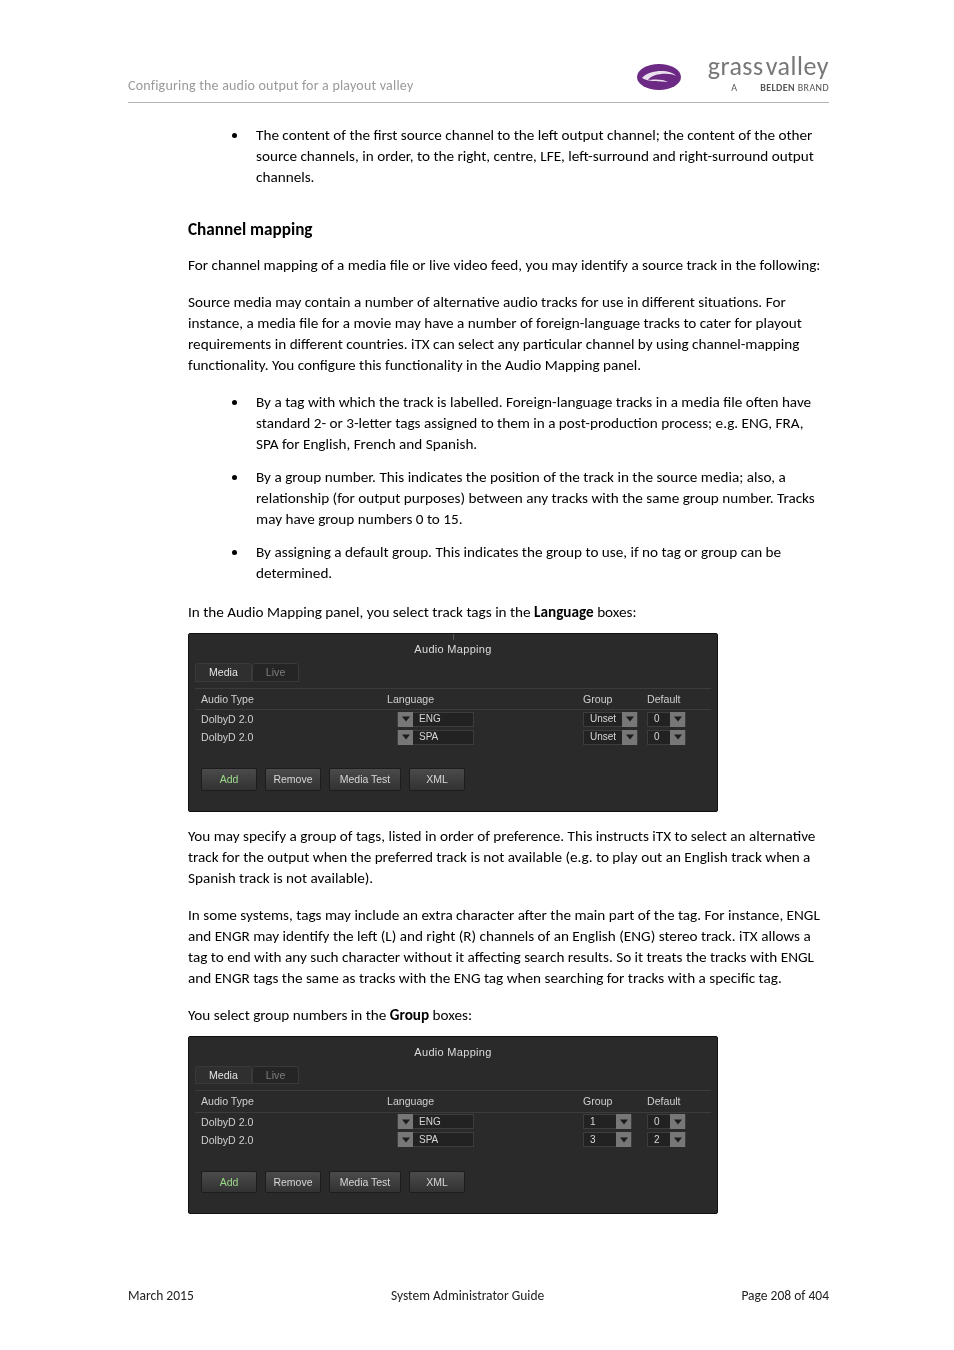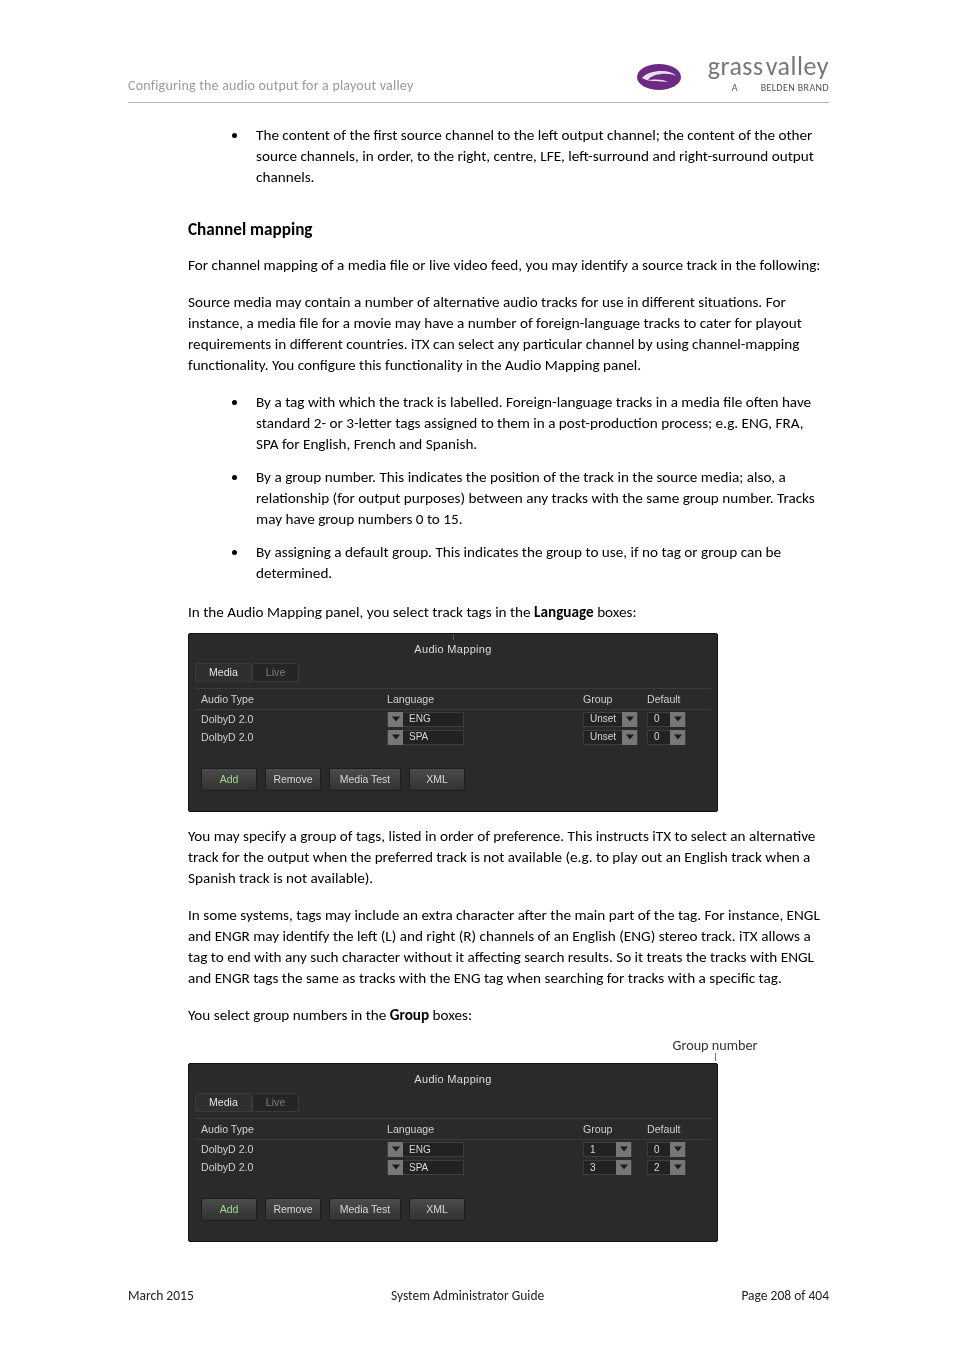--- a/index.html
+++ b/index.html
@@ -39,21 +39,21 @@
   .col-def { width: 64px; }
   .grid-row { display: flex; align-items: center; padding: 2px 0 2px 6px; color: #cfcfcf; height: 18px; }
   .cell-type { width: 180px; }
   .cell-lang { flex: 1; display: flex; }
   .cell-grp { width: 64px; display: flex; margin-left: 48px; }
   .cell-def { width: 64px; display: flex; }
   .dd { display: inline-flex; align-items: center; height: 15px; background: #222; border: 1px solid #3d3d3d; color: #d6d6d6; }
   .dd-val { padding: 0 6px; font-size: 10px; min-width: 22px; }
   .dd-btn { width: 15px; height: 15px; background: #777; display: inline-flex; align-items: center; justify-content: center; }
   .dd-btn svg { width: 8px; height: 6px; }
-  .dd-lang { margin-left: 6px; }
+  .dd-lang { margin-left: 16px; }
   .dd-lang .dd-val { min-width: 60px; }
   .btn-row { display: flex; gap: 8px; margin-top: 22px; padding-left: 6px; }
   .btn { background: linear-gradient(#4b4b4b,#323232); border: 1px solid #1d1d1d; border-radius: 2px; color: #d6d6d6; padding: 3px 0; text-align: center; font-size: 10.5px; }
   .btn.w60 { width: 56px; }
   .btn.w80 { width: 72px; }
   .btn.green { color: #9bd88a; }
   .tick-line { width: 1px; height: 8px; background: #777; margin: -2px auto 2px; }
   .footer { position: absolute; left: 128px; right: 125px; bottom: 46px; display: flex; justify-content: space-between; font-size: 13.5px; color: #222; }
 </style>
 </head>
@@ -67,21 +67,21 @@
         <svg width="46" height="34" viewBox="0 0 46 34">
           <ellipse cx="23" cy="17" rx="22" ry="13" fill="#6c2a85"></ellipse>
           <path d="M6 18c6-8 28-10 34-2-6-4-24-3-28 4 6-1 16-1 20 2-8-1-20 0-26-4z" fill="#ffffff" opacity=".85"></path>
         </svg>
         <div class="logo-pack">
           <div style="display:flex;align-items:baseline;">
             <span class="gv-text">grass</span>
               <span class="gv-text" style="margin-left:2px;text-align:right;">valley</span>
           </div>
           <div class="gv-belden">
-            <span>A </span><span style="font-weight:400;padding-left:20px;">BELDEN</span><span> BRAND</span>
+            <span>A </span><span style="font-weight:700;padding-left:20px;">BELDEN</span><span> BRAND</span>
           </div>
         </div>
       </div>
     </div>
   </div>
   <hr class="hdr-rule">
 
   <div class="content">
     <ul class="bul">
       <li>The content of the first source channel to the left output channel; the content of the other source channels, in order, to the right, centre, LFE, left-surround and right-surround output channels.</li>
@@ -194,26 +194,20 @@
       </div>
     </div>
 
     <p class="para">You may specify a group of tags, listed in order of preference. This instructs iTX to select an alternative track for the output when the preferred track is not available (e.g. to play out an English track when a Spanish track is not available).</p>
     <p class="para">In some systems, tags may include an extra character after the main part of the tag. For instance, ENGL and ENGR may identify the left (L) and right (R) channels of an English (ENG) stereo track. iTX allows a tag to end with any such character without it affecting search results. So it treats the tracks with ENGL and ENGR tags the same as tracks with the ENG tag when searching for tracks with a specific tag.</p>
 
     <p class="para-nosp">
       <span>You select group numbers in the </span><span class="bold">Group</span><span> boxes:</span>
     </p>
 
-    <div class="callout-wrap">
-      <div class="callout group-callout">
-        <span>Group number</span>
-        <div class="tick-line"></div>
-      </div>
-    </div>
 
     <div class="panel">
       <div class="panel-inner">
         <div class="panel-title">Audio Mapping</div>
         <div class="tabs">
           <div class="tab">Media</div>
           <div class="tab inactive">Live</div>
         </div>
         <div class="grid-head">
           <div class="col-type">Audio Type</div>

